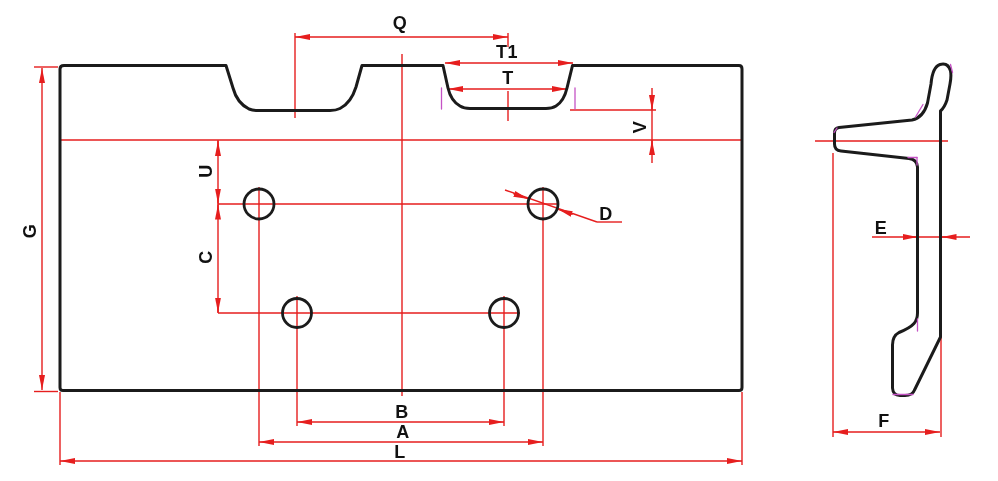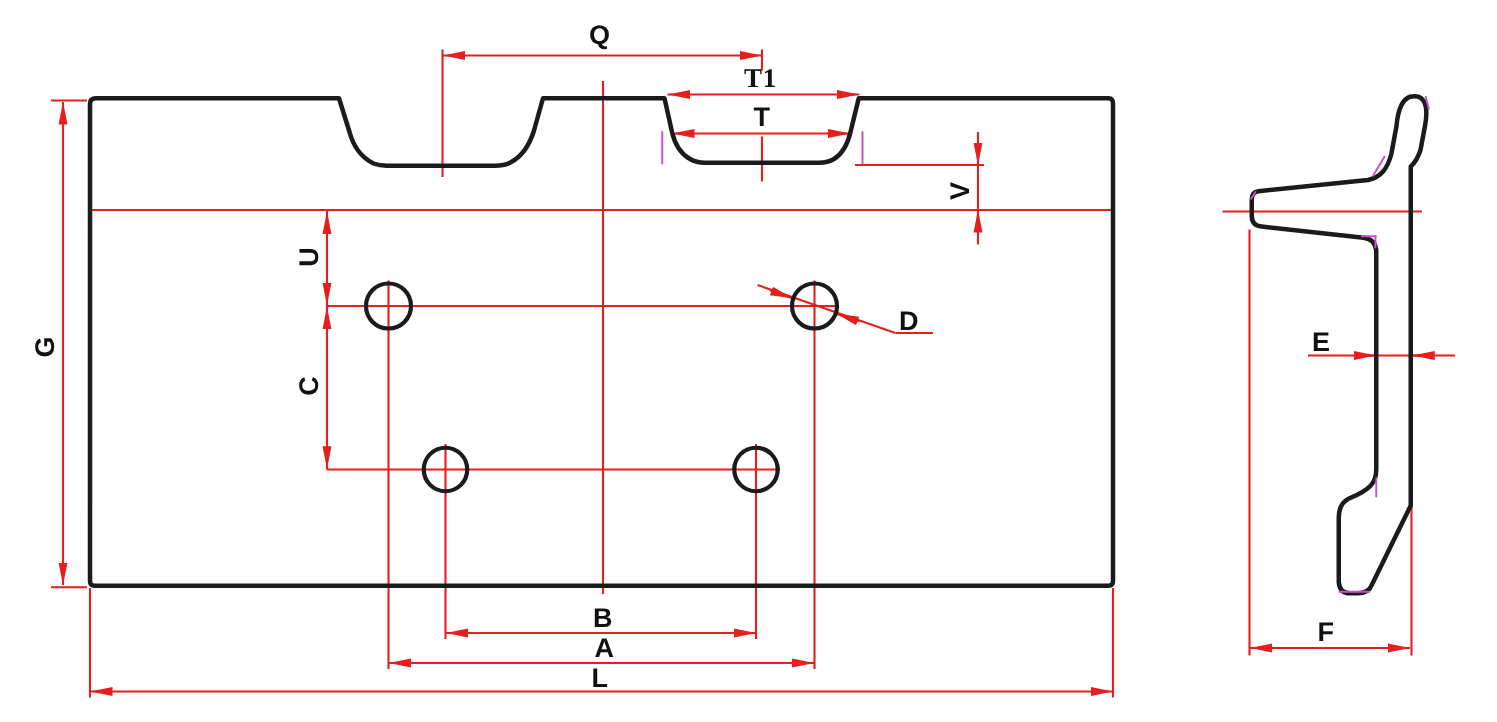--- a/index.html
+++ b/index.html
@@ -165,21 +165,21 @@
         <line class="fil" x1="917" y1="157.5" x2="917" y2="165"></line>
         <line class="fil" x1="917.5" y1="319" x2="917.5" y2="331"></line>
         <line class="fil" x1="893" y1="394.5" x2="913" y2="394.5"></line>
         <line class="fil" x1="950.5" y1="64.5" x2="952.5" y2="72.5"></line>
         <line class="fil" x1="834" y1="132.5" x2="837" y2="128"></line>
       </g>
     </g>
   </svg>
 
   <div class="lbl" style="left:400px;top:23px;">Q</div>
-  <div class="lbl" style="left:507px;top:52px;font-family:Liberation Serif, serif;">T1</div>
+  <div class="lbl" style="left:507px;top:52px;">T1</div>
   <div class="lbl" style="left:508px;top:78px;">T</div>
   <div class="lbl rot" style="left:640px;top:127px;">V</div>
   <div class="lbl rot" style="left:30px;top:231px;">G</div>
   <div class="lbl rot" style="left:206px;top:171px;">U</div>
   <div class="lbl rot" style="left:206px;top:257px;">C</div>
   <div class="lbl" style="left:606px;top:214px;">D</div>
   <div class="lbl" style="left:402px;top:412px;">B</div>
   <div class="lbl" style="left:403px;top:432px;">A</div>
   <div class="lbl" style="left:400px;top:452px;">L</div>
   <div class="lbl" style="left:881px;top:228px;">E</div>

